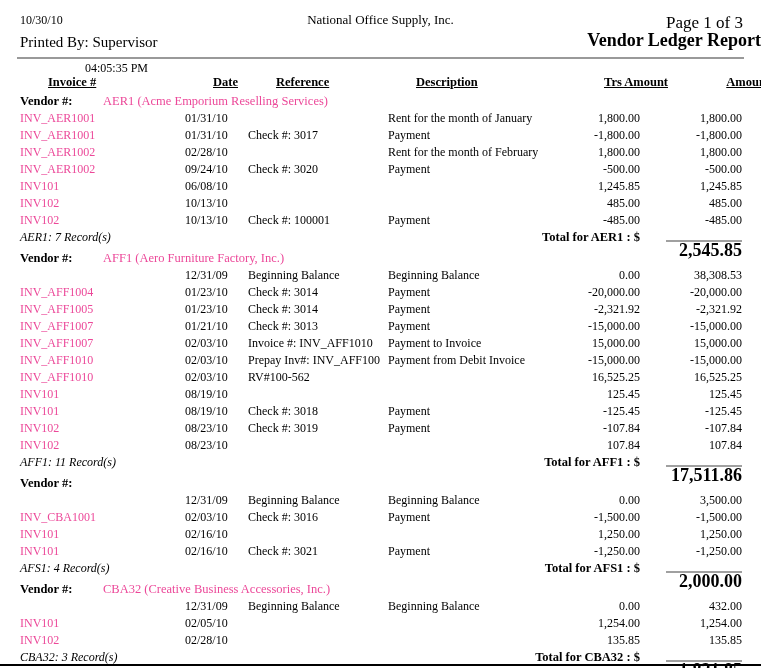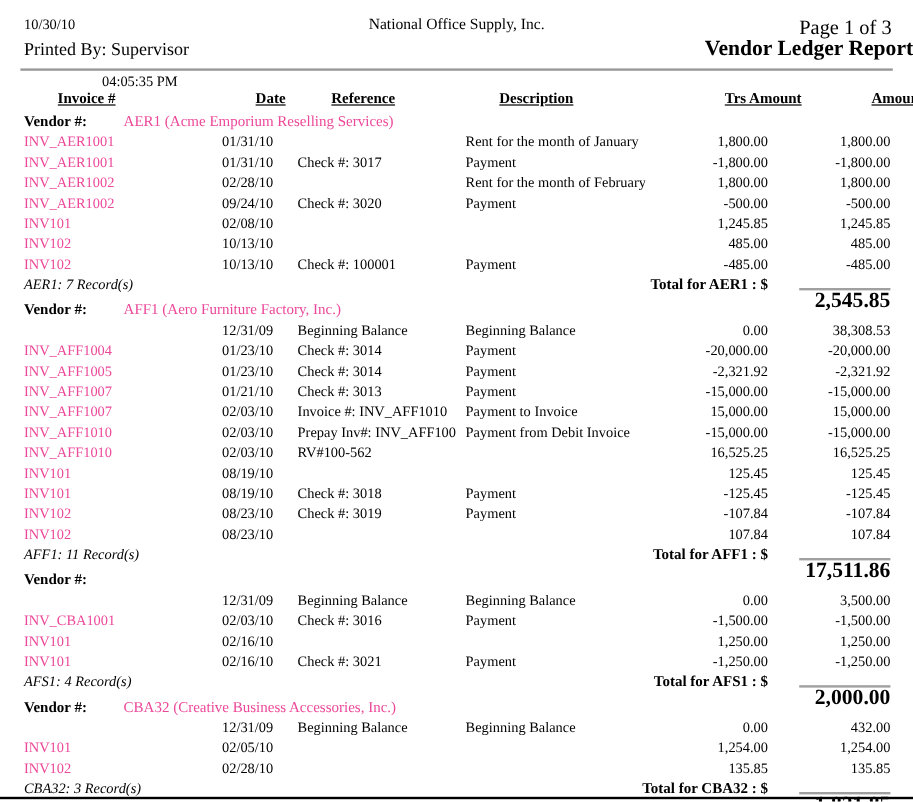--- a/index.html
+++ b/index.html
@@ -94,21 +94,21 @@
         <div class="row data-row">
           <a class="c-inv link">INV_AER1002</a>
           <span class="c-date">09/24/10</span>
           <span class="c-ref">Check #: 3020</span>
           <span class="c-desc">Payment</span>
           <span class="c-trs">-500.00</span>
           <span class="c-amt">-500.00</span>
         </div>
         <div class="row data-row">
           <a class="c-inv link">INV101</a>
-          <span class="c-date">02/08/10</span>
+          <span class="c-date">06/08/10</span>
           <span class="c-ref"></span>
           <span class="c-desc"></span>
           <span class="c-trs">1,245.85</span>
           <span class="c-amt">1,245.85</span>
         </div>
         <div class="row data-row">
           <a class="c-inv link">INV102</a>
           <span class="c-date">10/13/10</span>
           <span class="c-ref"></span>
           <span class="c-desc"></span>

